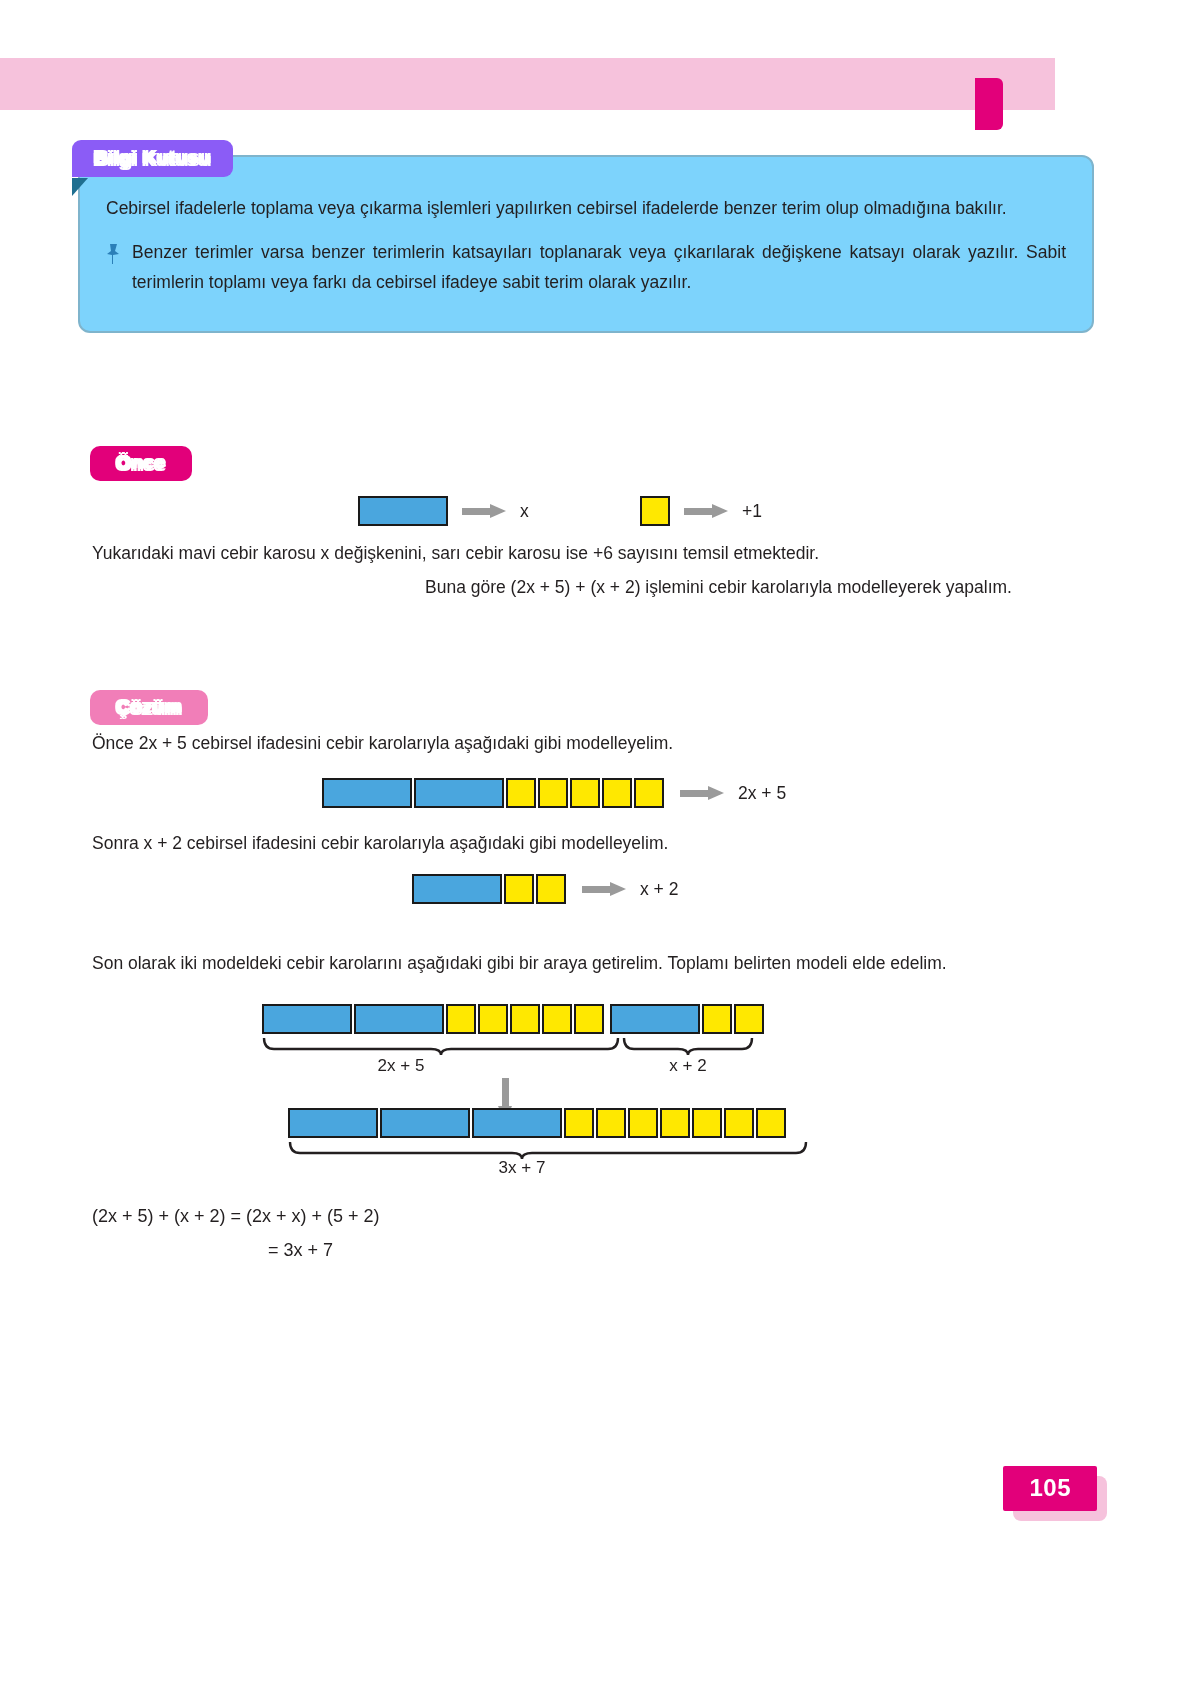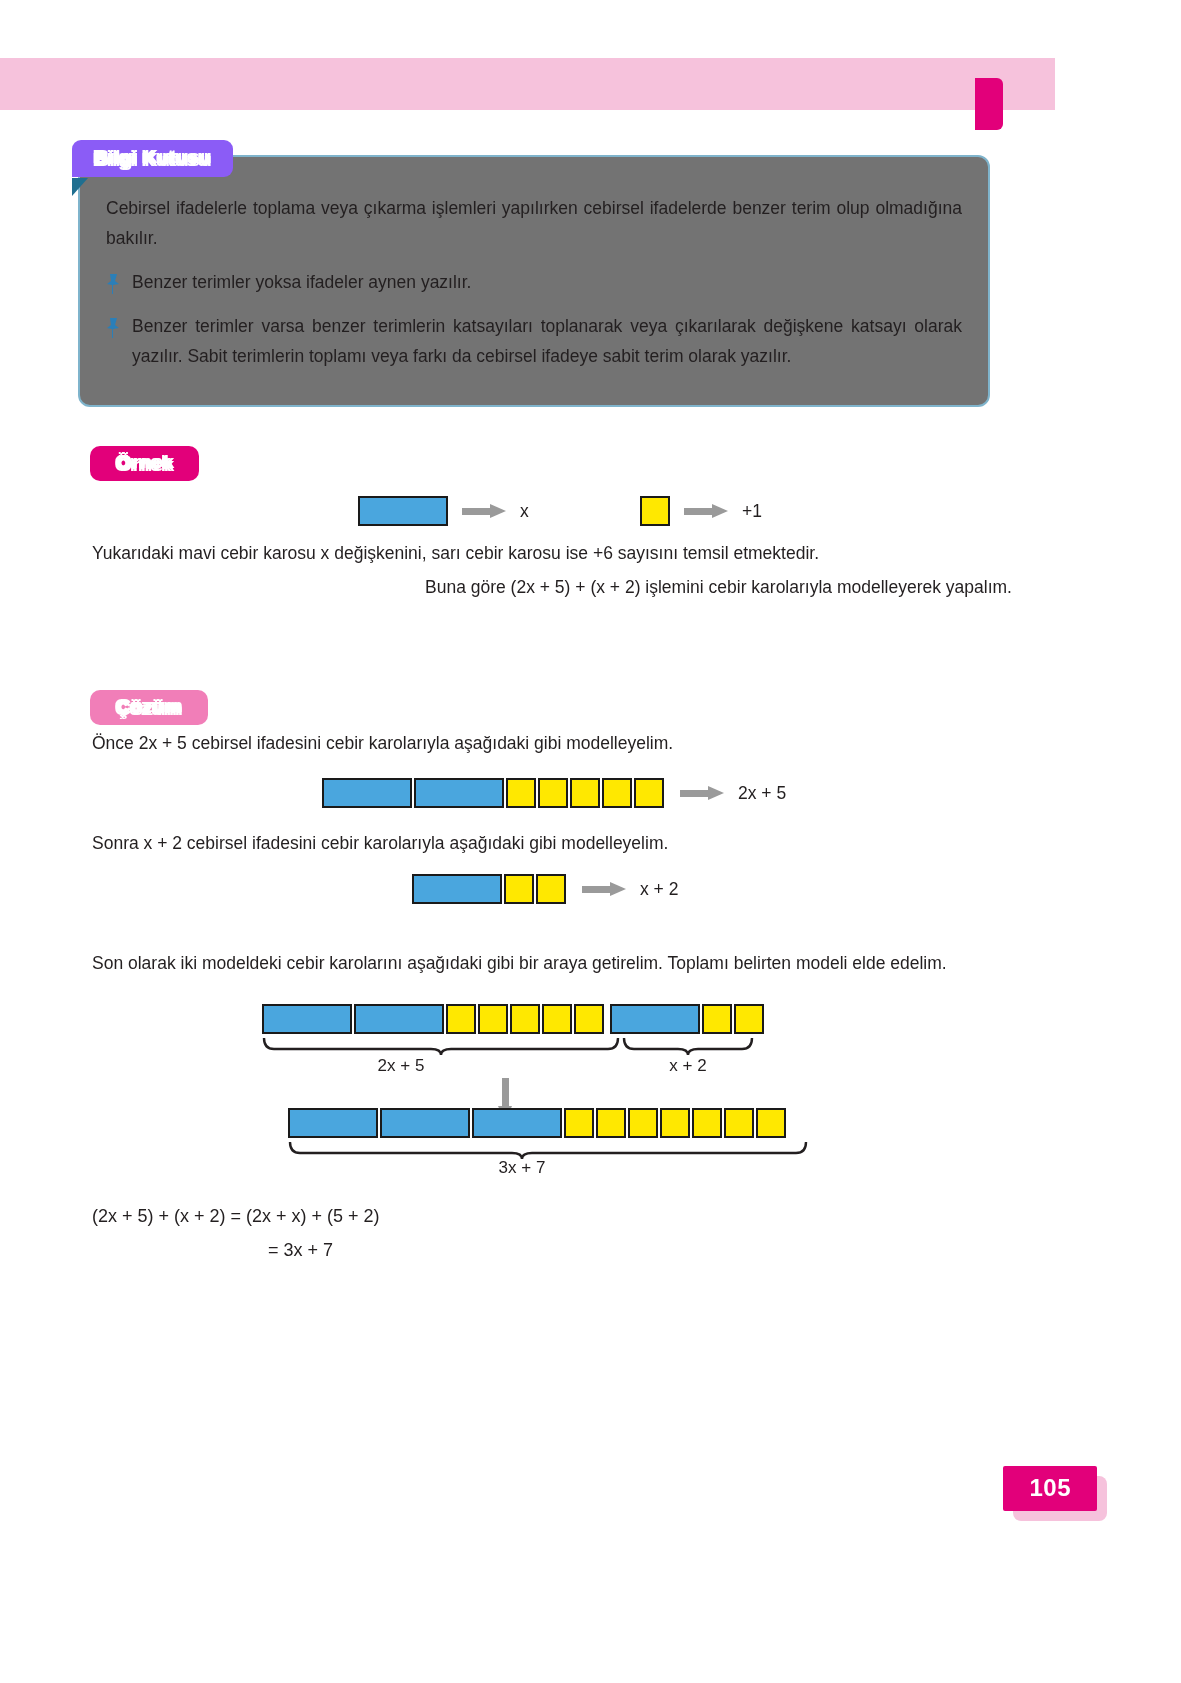--- a/index.html
+++ b/index.html
@@ -17,24 +17,24 @@
     position:absolute;left:0;top:58px;width:1055px;height:52px;
     background:#f6c2dc;
   }
   .top-band-tab{
     position:absolute;left:975px;top:78px;width:28px;height:52px;
     background:#e2007a;border-radius:0 6px 6px 0;
   }
 
   
   .infobox{
-    position:absolute;left:78px;top:155px;width:912px;
+    position:absolute;left:78px;top:155px;width:1016px;
     border:2px solid #7fb4cc;
     border-radius:12px;
-    background:#737373;
+    background:#7dd3fc;
     box-sizing:border-box;
     padding:36px 26px 20px 26px;
   }
   .infobox-tag{
     position:absolute;left:72px;top:140px;
     background:#8b5cf6;
     color:#ffffff;
     font-size:19px;font-weight:bold;
     padding:7px 22px 8px 22px;
     border-radius:9px 9px 9px 0;
@@ -153,40 +153,32 @@
 <body>
 
 <div class="top-band"></div>
 <div class="top-band-tab"></div>
 
 <div class="infobox-tag-tail"></div>
 <div class="infobox-tag">Bilgi Kutusu</div>
 <div class="infobox">
   <p class="ib-para">Cebirsel ifadelerle toplama veya çıkarma işlemleri yapılırken cebirsel ifadelerde benzer terim olup olmadığına bakılır.</p>
 
-  <div class="ib-item">
-    <span class="pin">
-      <svg width="14" height="22" viewBox="0 0 14 22">
-        <path d="M4 1 L11 1 L9 8 L13 11 L7 12 L7 21 L6 21 L6 12 L1 11 L5 8 Z" fill="#2b7fb8"></path>
-      </svg>
-    </span>
-    <span class="ib-item-text">Benzer terimler yoksa ifadeler aynen yazılır.</span>
-  </div>
 
   <div class="ib-item">
     <span class="pin">
       <svg width="14" height="22" viewBox="0 0 14 22">
         <path d="M4 1 L11 1 L9 8 L13 11 L7 12 L7 21 L6 21 L6 12 L1 11 L5 8 Z" fill="#2b7fb8"></path>
       </svg>
     </span>
     <span class="ib-item-text">Benzer terimler varsa benzer terimlerin katsayıları toplanarak veya çıkarılarak değişkene katsayı olarak yazılır. Sabit terimlerin toplamı veya farkı da cebirsel ifadeye sabit terim olarak yazılır.</span>
   </div>
 </div>
 
-<div class="badge badge-ornek">Örnek</div>
+<div class="badge badge-ornek">Önce</div>
 
 <div class="tilerow" style="left:358px;top:496px;">
   <span class="tile-x"></span>
   <span class="arrow-right" style="margin-left:14px;">
     <span class="shaft"></span>
       <span class="head"></span>
   </span>
   <span class="lbl">x</span>
 </div>
 

